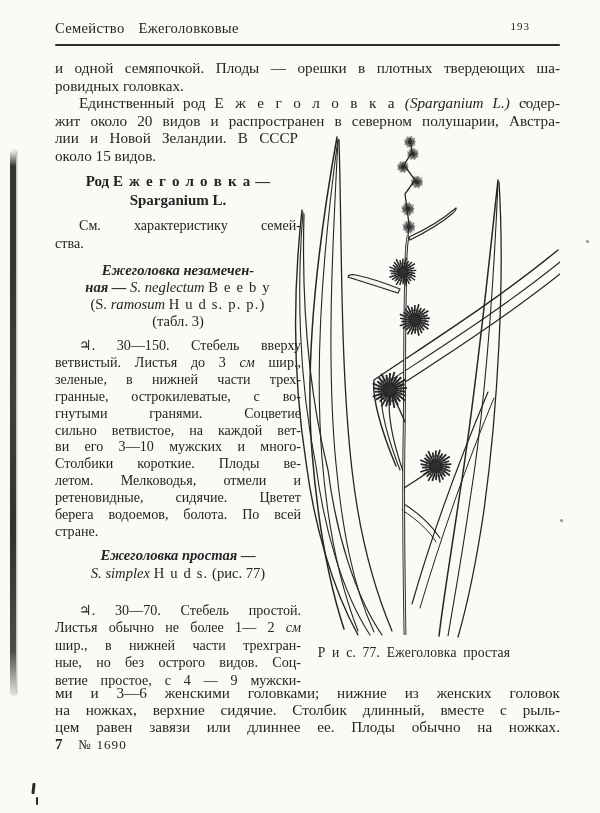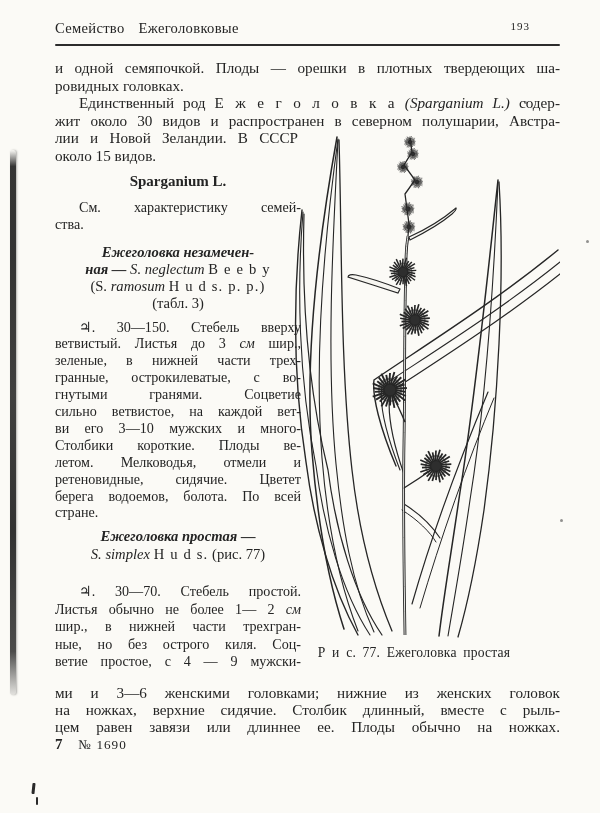--- a/index.html
+++ b/index.html
@@ -76,27 +76,28 @@
   <div class="running-head">
     <span class="running-title">Семейство Ежеголовковые</span>
     <span class="page-number">193</span>
   </div>
   <div class="head-rule"></div>
 
   <section class="intro">
       <div class="tl a-j"><span>и одной семяпочкой. Плоды — орешки в плотных твердеющих ша-</span></div>
       <div class="tl a-l"><span>ровидных головках.</span></div>
       <div class="tl a-j ind"><span>Единственный род </span><span class="seg-sp">Е ж е г о л о в к а</span><span class="seg-i"> (Sparganium L.)</span><span> содер-</span></div>
-      <div class="tl a-j"><span>жит около 30 видов и распространен в северном полушарии, Австра-</span></div>
+      <div class="tl a-j"><span>жит около 20 видов и распространен в северном полушарии, Австра-</span></div>
       <div class="tl a-j narrow"><span>лии и Новой Зеландии. В СССР</span></div>
       <div class="tl a-l narrow"><span>около 15 видов.</span></div>
     </section>
 
   <aside class="left-col">
     <div class="genus-heading">
+        <div class="tl a-c"><span class="seg-b">Род </span><span class="seg-bsp">Е ж е г о л о в к а</span><span class="seg-b"> —</span></div>
         <div class="tl a-c"><span class="seg-b">Sparganium  L.</span></div>
       </div>
     <div class="see-para">
         <div class="tl a-j ind"><span>См. характеристику семей-</span></div>
         <div class="tl a-l"><span>ства.</span></div>
       </div>
     <div class="species-heading">
         <div class="tl a-c"><span class="seg-bi">Ежеголовка незамечен-</span></div>
         <div class="tl a-c"><span class="seg-bi">ная — </span><span class="seg-i">S. neglectum</span><span> </span><span class="seg-sp">B e e b y</span></div>
         <div class="tl a-c"><span>(S. </span><span class="seg-i">ramosum</span><span> </span><span class="seg-sp">H u d s. p. p.)</span></div>
@@ -117,21 +118,21 @@
         <div class="tl a-l"><span>стране.</span></div>
       </div>
     <div class="species-heading sp2">
         <div class="tl a-c"><span class="seg-bi">Ежеголовка простая —</span></div>
         <div class="tl a-c"><span class="seg-i">S. simplex</span><span> </span><span class="seg-sp">H u d s.</span><span> (рис. 77)</span></div>
       </div>
     <div class="desc-para-2">
         <div class="tl a-j ind"><span>♃. 30—70. Стебель простой.</span></div>
         <div class="tl a-j"><span>Листья обычно не более 1— 2 </span><span class="seg-i">см</span></div>
         <div class="tl a-j"><span>шир., в нижней части трехгран-</span></div>
-        <div class="tl a-j"><span>ные, но без острого киля. Соц-</span></div>
+        <div class="tl a-j"><span>ные, но без острого видов. Соц-</span></div>
         <div class="tl a-j"><span>ветие простое, с 4 — 9 мужски-</span></div>
       </div>
   </aside>
 
   <div class="figure">
     <svg viewBox="0 0 268 508" xmlns="http://www.w3.org/2000/svg">
       <defs>
         <g id="burr-def">
           <circle r="4" fill="#2e2e2e"></circle>
           <circle r="6.8" fill="none" stroke="#2e2e2e" stroke-width="1.1" opacity="0.55"></circle>

